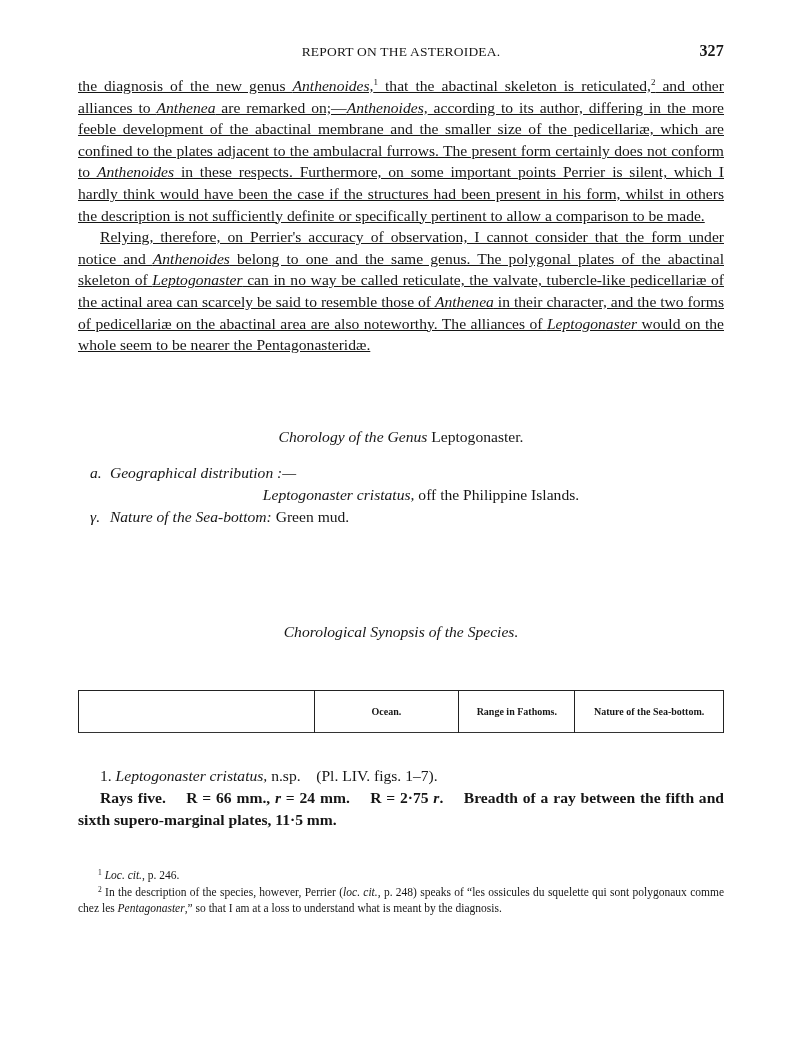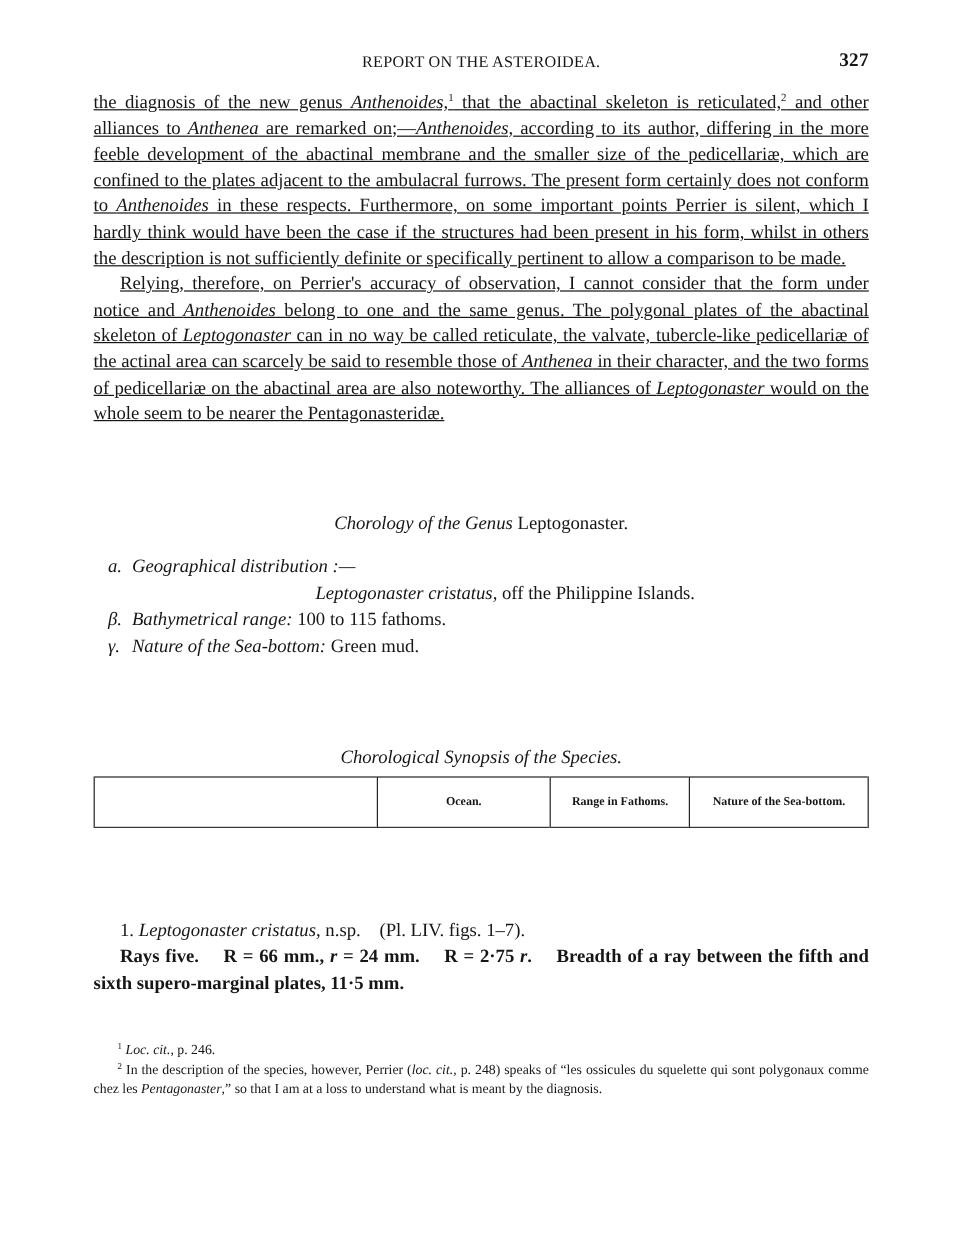--- a/index.html
+++ b/index.html
@@ -28,21 +28,21 @@
   .section-heading {
     position: absolute; left: 0; width: 646px; text-align: center; font-size: 15.6px;
   }
   .chor-list { position: absolute; left: 0; width: 646px; font-size: 15.6px; line-height: 21.6px; }
   .chor-item { position: relative; padding-left: 12px; height: 22px; }
   .chor-item .marker { display: inline-block; width: 16px; font-style: italic; }
   .chor-detail { text-align: center; padding-left: 22px; }
   .smallcaps { font-variant: small-caps; letter-spacing: 0.3px; }
 
   table.synopsis {
-    position: absolute; left: 0; top: 647px; width: 646px; border-collapse: collapse;
+    position: absolute; left: 0; top: 690px; width: 646px; border-collapse: collapse;
     font-size: 12px;
   }
   table.synopsis th, table.synopsis td {
     border-left: 1px solid #222; border-right: 1px solid #222;
     text-align: center; padding: 0;
   }
   table.synopsis tr.head { height: 42px; border-top: 1.5px solid #222; border-bottom: 1.5px solid #333; }
   table.synopsis tr.row { height: 44px; border-bottom: 1.5px solid #222; }
   table.synopsis th { font-size: 10px; font-weight: bold; font-family: "Liberation Serif", serif; }
   table.synopsis td { font-size: 13.5px; }
@@ -79,25 +79,20 @@
 
   <div class="chor-list" style="top:462px;">
     <div class="chor-item">
       <span class="marker">a.</span>
       <em>Geographical distribution :—</em>
     </div>
     <div class="chor-detail" style="padding-left:40px;">
       <em>Leptogonaster cristatus,</em><span> off the Philippine Islands.</span>
     </div>
     <div class="chor-item">
-      <span class="marker">β.</span>
-      <em>Bathymetrical range:</em>
-      <span>100 to 115 fathoms.</span>
-    </div>
-    <div class="chor-item">
       <span class="marker">γ.</span>
       <em>Nature of the Sea-bottom:</em>
       <span>Green mud.</span>
     </div>
   </div>
 
   <div class="section-heading" style="top:623px;">
     <em>Chorological Synopsis of the Species.</em>
   </div>
 

